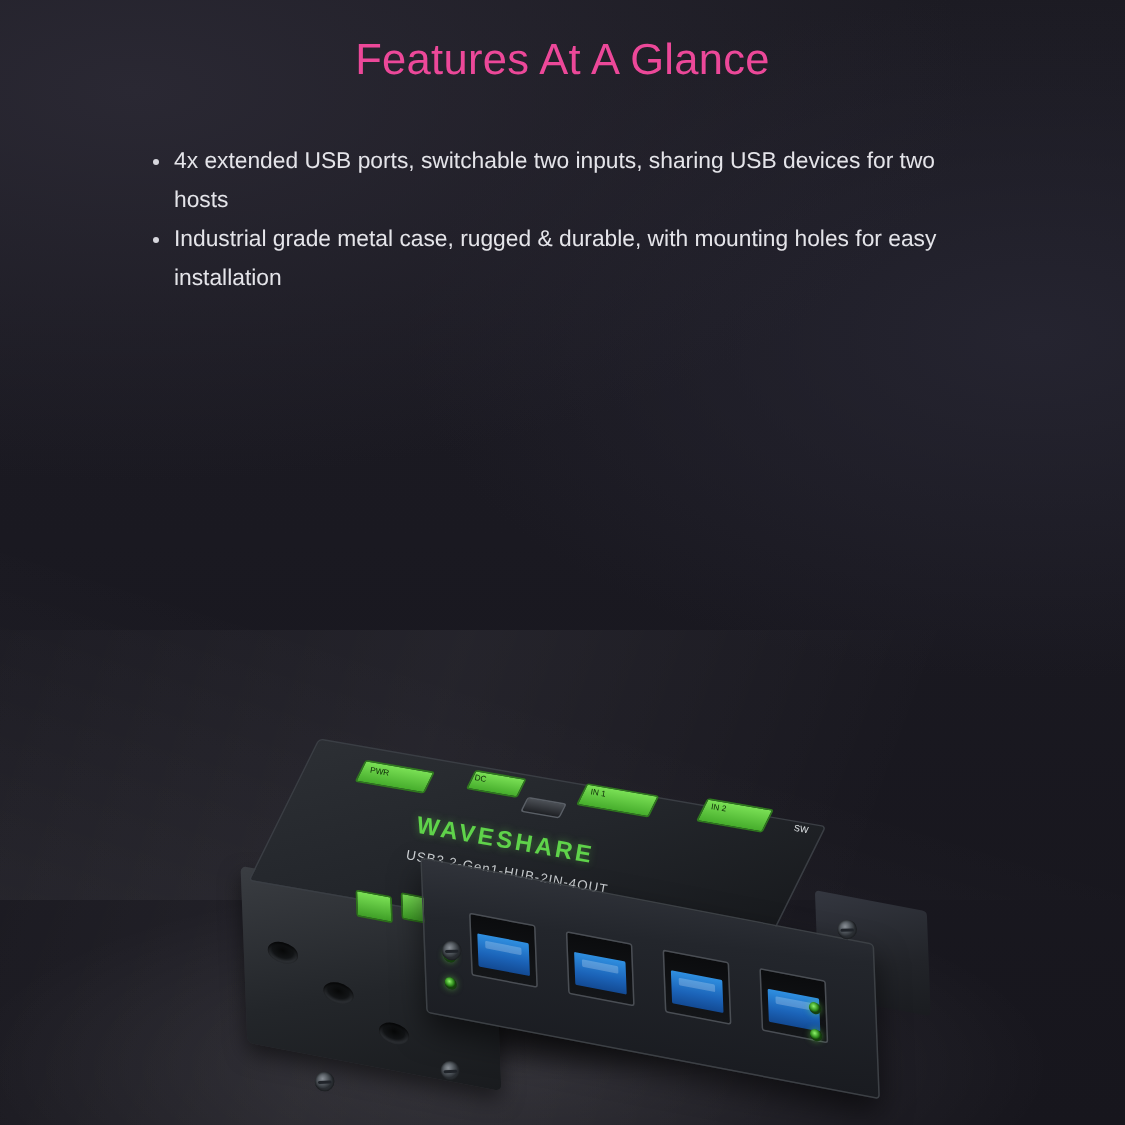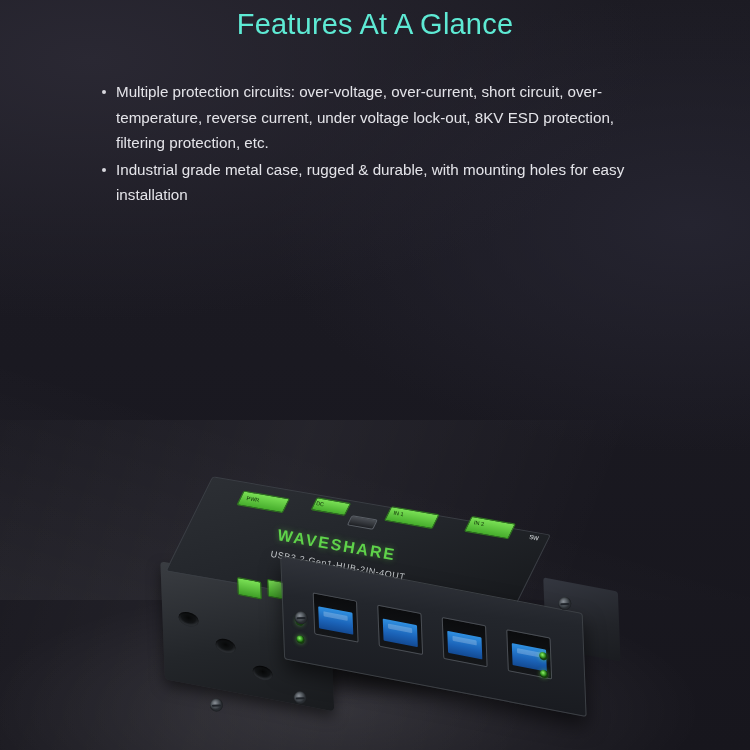--- a/index.html
+++ b/index.html
@@ -44,27 +44,27 @@
     left: 0; right: 0; bottom: 150px;
     height: 240px;
     background: linear-gradient(17deg, rgba(255,255,255,0.045) 0%, rgba(255,255,255,0.0) 52%);
     z-index: 0;
     pointer-events: none;
   }
 
   .wrap { position: relative; z-index: 2; width: 750px; height: 750px; }
 
   h1.title {
-    margin: 0;
+    margin: 16px;
     padding: 8px 0 0 0;
     text-align: center;
     font-weight: 400;
     font-size: 29px;
     letter-spacing: 0.2px;
-    color: #5eead4;
+    color: #ec4899;
   }
 
   ul.features {
     margin: 38px 0 0 0;
     padding: 0 92px 0 102px;
     list-style: none;
   }
   ul.features li {
     position: relative;
     font-size: 15.2px;
@@ -314,21 +314,21 @@
 
 <div class="bg"></div>
 <div class="bg-diag"></div>
 <div class="bg-sheen"></div>
 
 <div class="wrap">
 
   <h1 class="title">Features At A Glance</h1>
 
   <ul class="features">
-    <li>Multiple protection circuits: over-voltage, over-current, short circuit, over-temperature, reverse current, under voltage lock-out, 8KV ESD protection, filtering protection, etc.</li>
+    <li>4x extended USB ports, switchable two inputs, sharing USB devices for two hosts</li>
     <li>Industrial grade metal case, rugged &amp; durable, with mounting holes for easy installation</li>
   </ul>
 
   <div class="product-area">
     <div class="shadow-blob"></div>
 
     <div class="device">
 
       <div class="flange">
         <div class="hole h1"></div>

